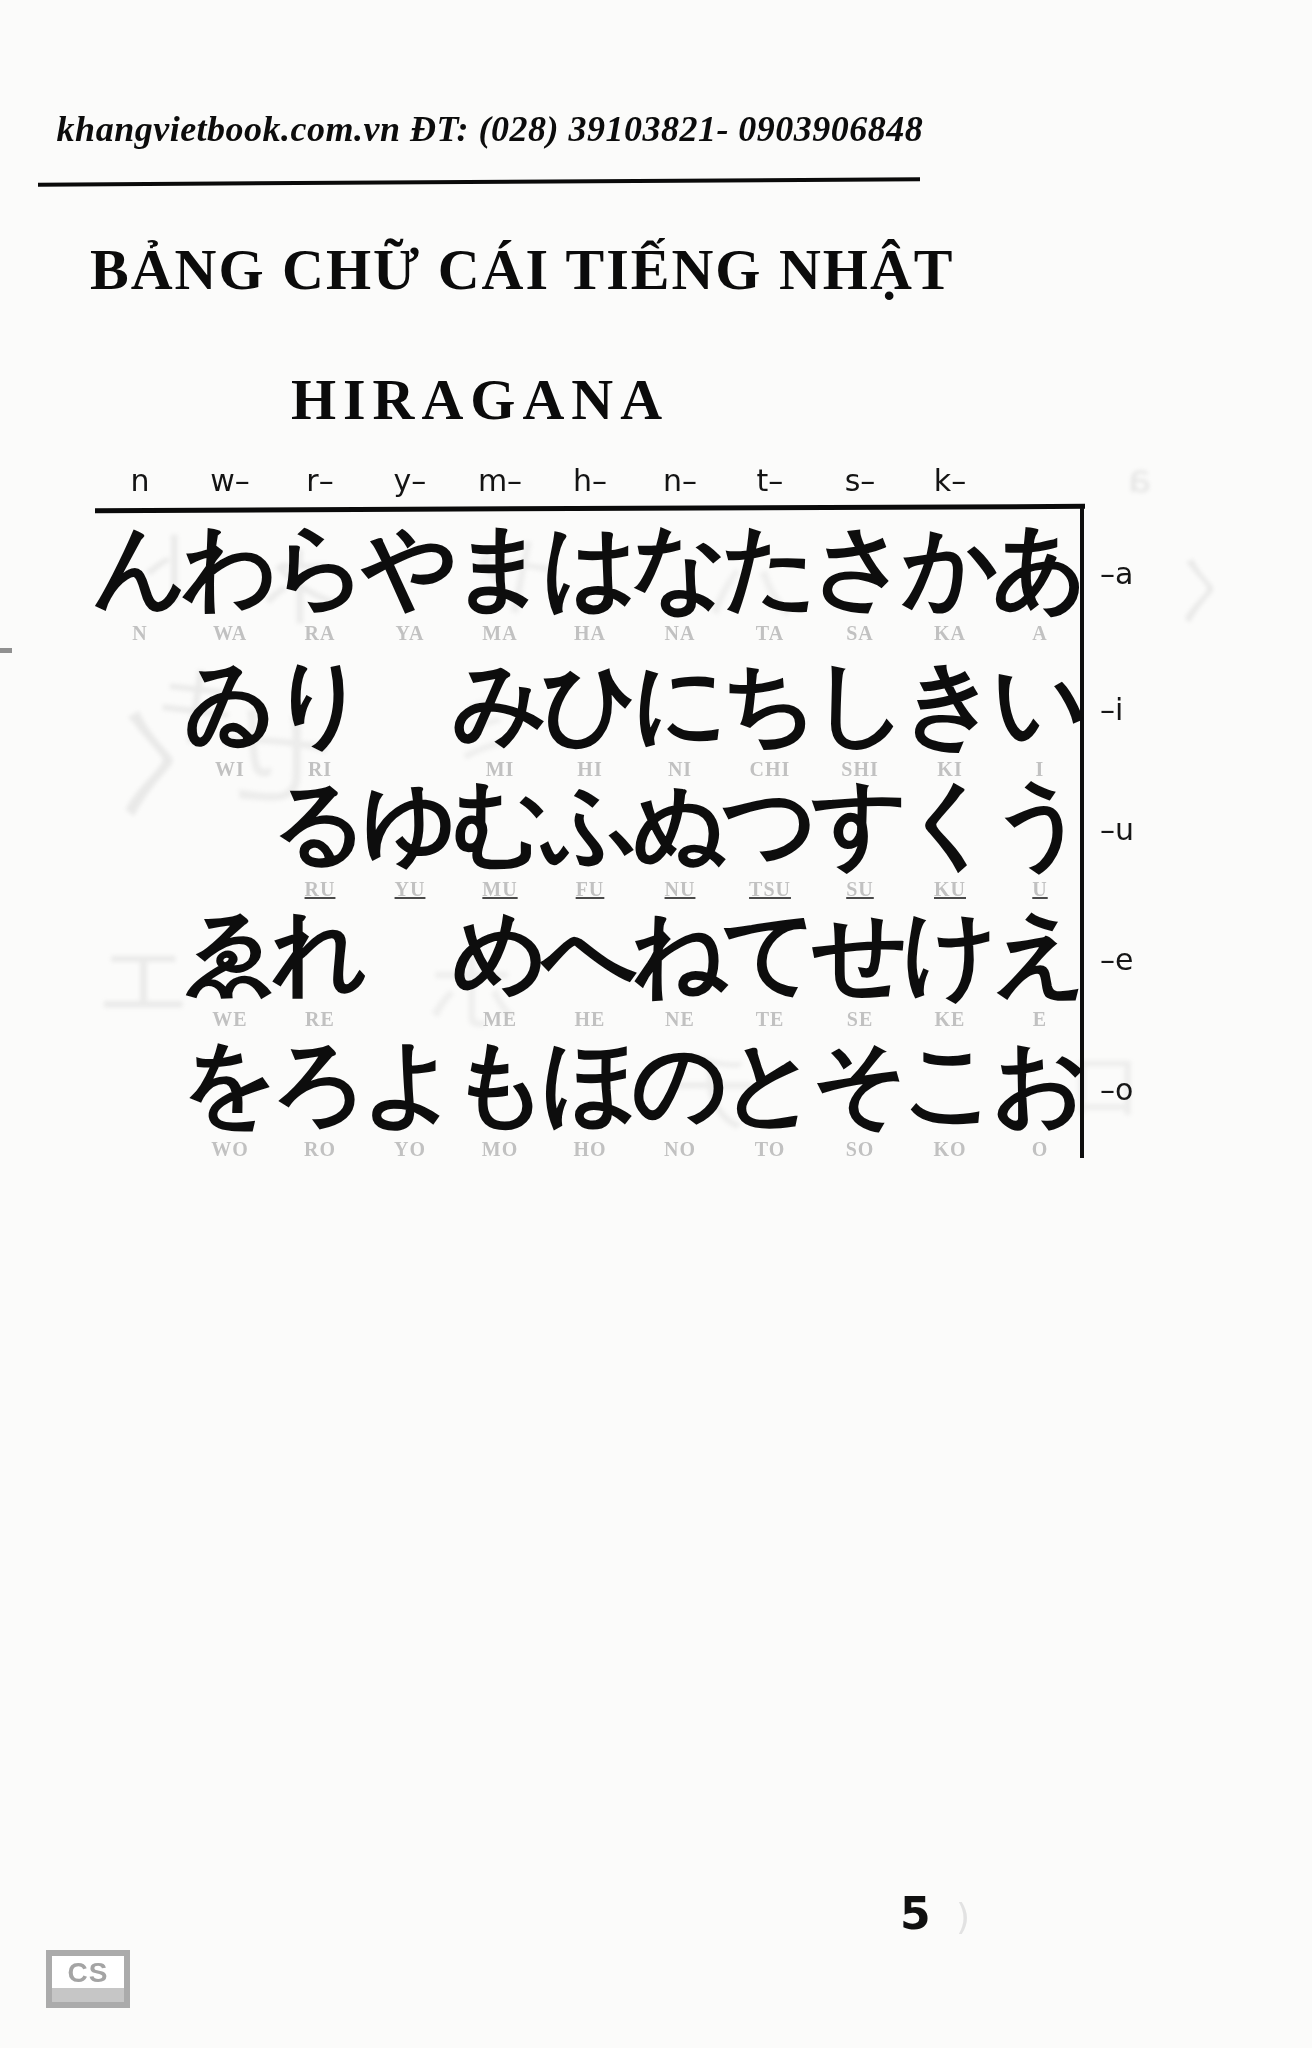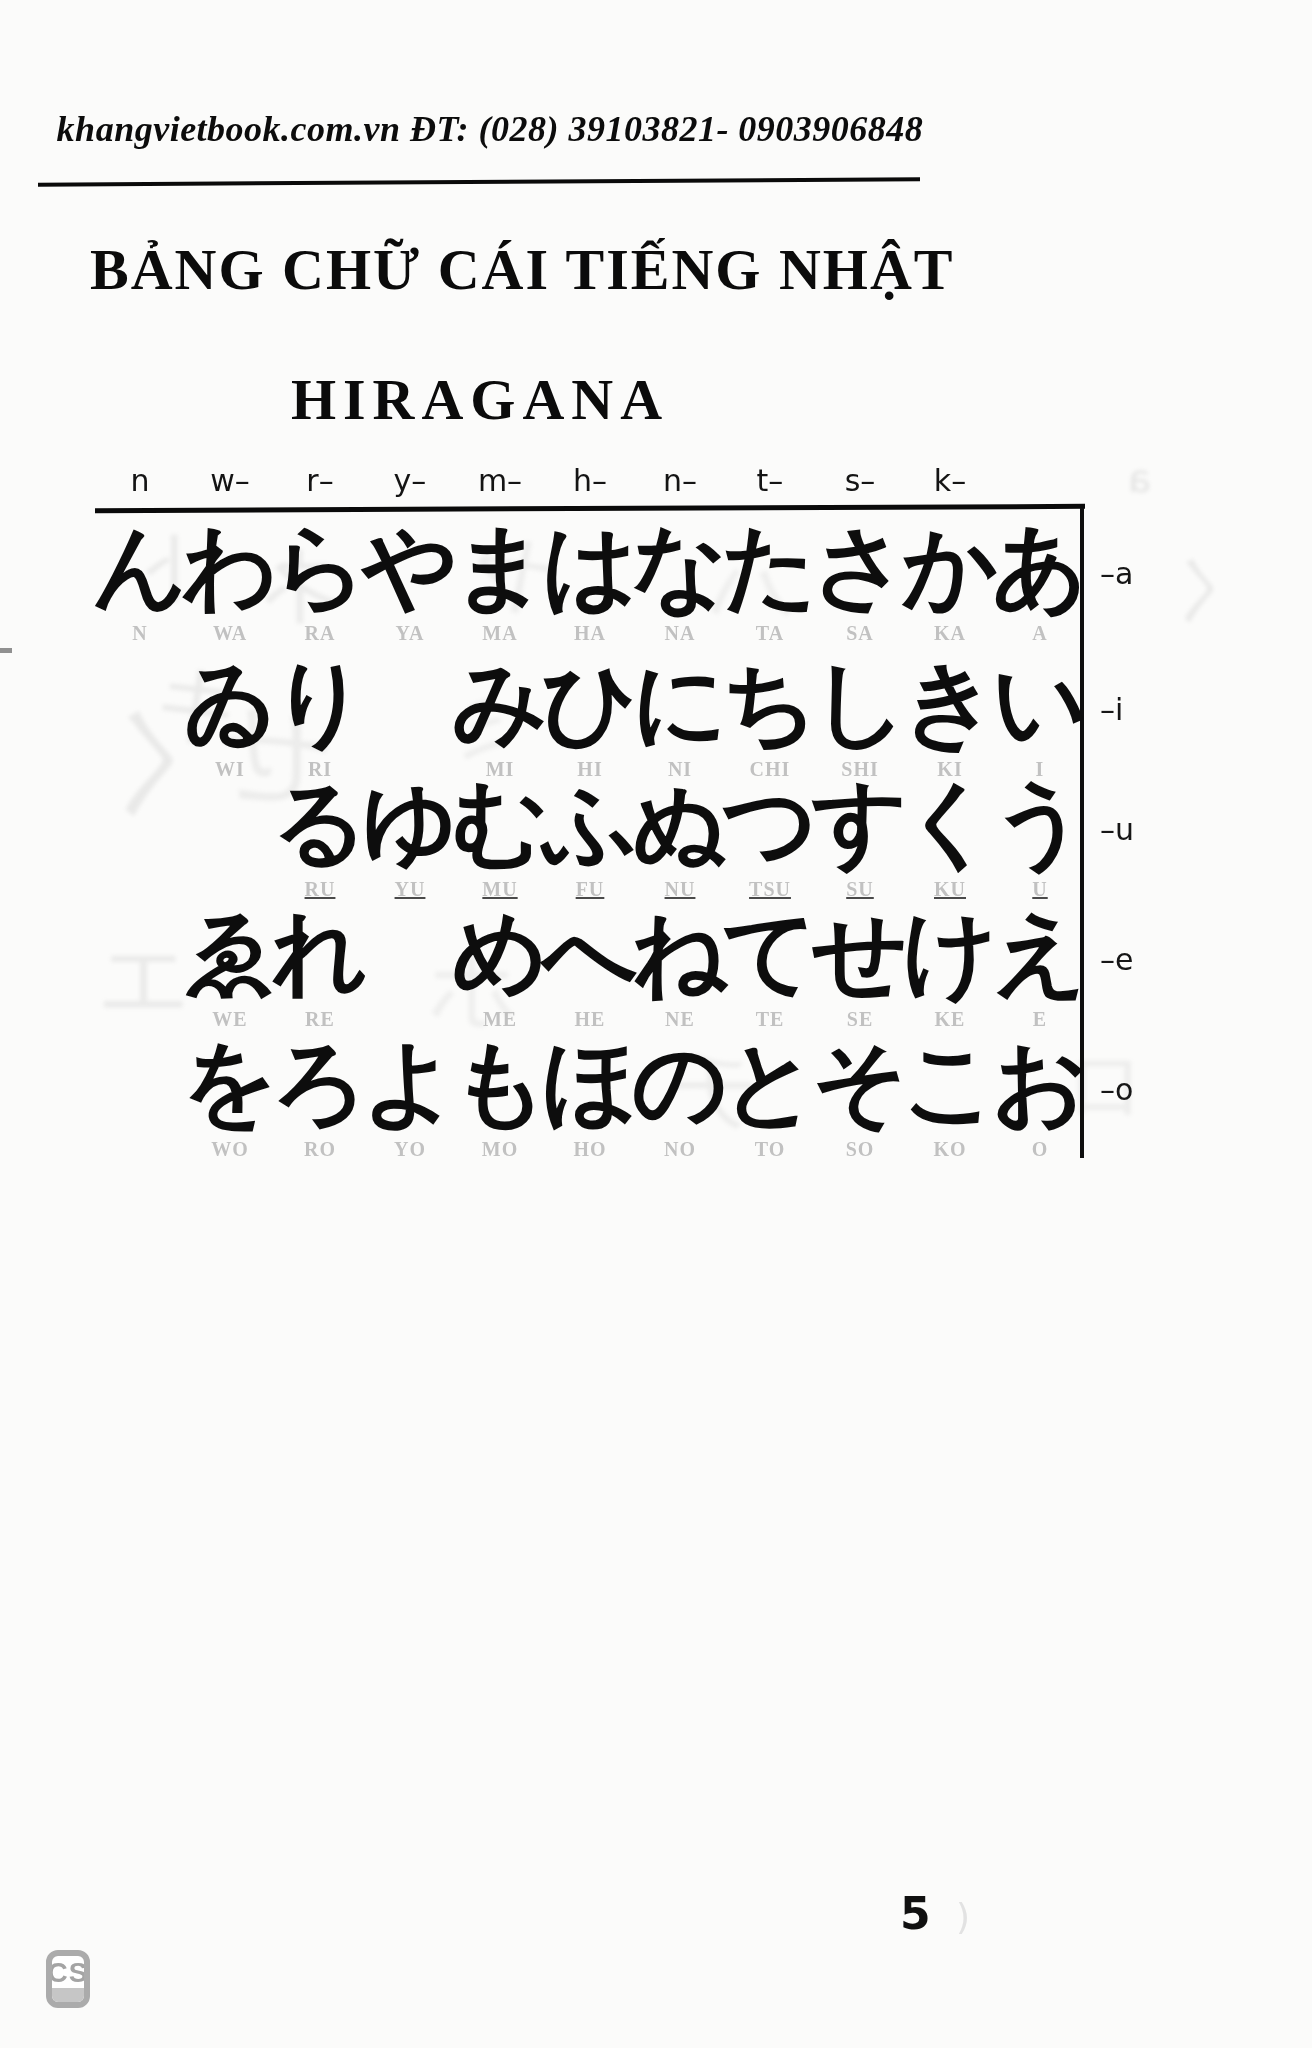--- a/index.html
+++ b/index.html
@@ -97,22 +97,22 @@
     font-family:"DejaVu Sans", sans-serif;
     font-size:44px;font-weight:600;color:#101010;
   }
   .page-number-mark{
     position:absolute;left:956px;top:1896px;
     font-family:"DejaVu Sans", sans-serif;
     font-size:36px;color:#e2e2e2;
   }
   
   .cs-badge{
-    position:absolute;left:46px;top:1950px;width:44px;height:58px;
-    border:6px solid #ababab;border-radius:12px;background:#ffffff;
+    position:absolute;left:46px;top:1950px;width:84px;height:58px;
+    border:6px solid #ababab;border-radius:0;background:#ffffff;
     box-sizing:border-box;overflow:hidden;
   }
   .cs-badge-label{
     position:absolute;left:0;top:2px;width:100%;height:30px;
     display:flex;align-items:center;justify-content:center;
     font-family:"Liberation Sans", sans-serif;
     font-size:28px;font-weight:700;color:#a4a4a4;letter-spacing:1px;
   }
   .cs-badge-strip{
     position:absolute;left:0;bottom:0;width:100%;height:14px;

